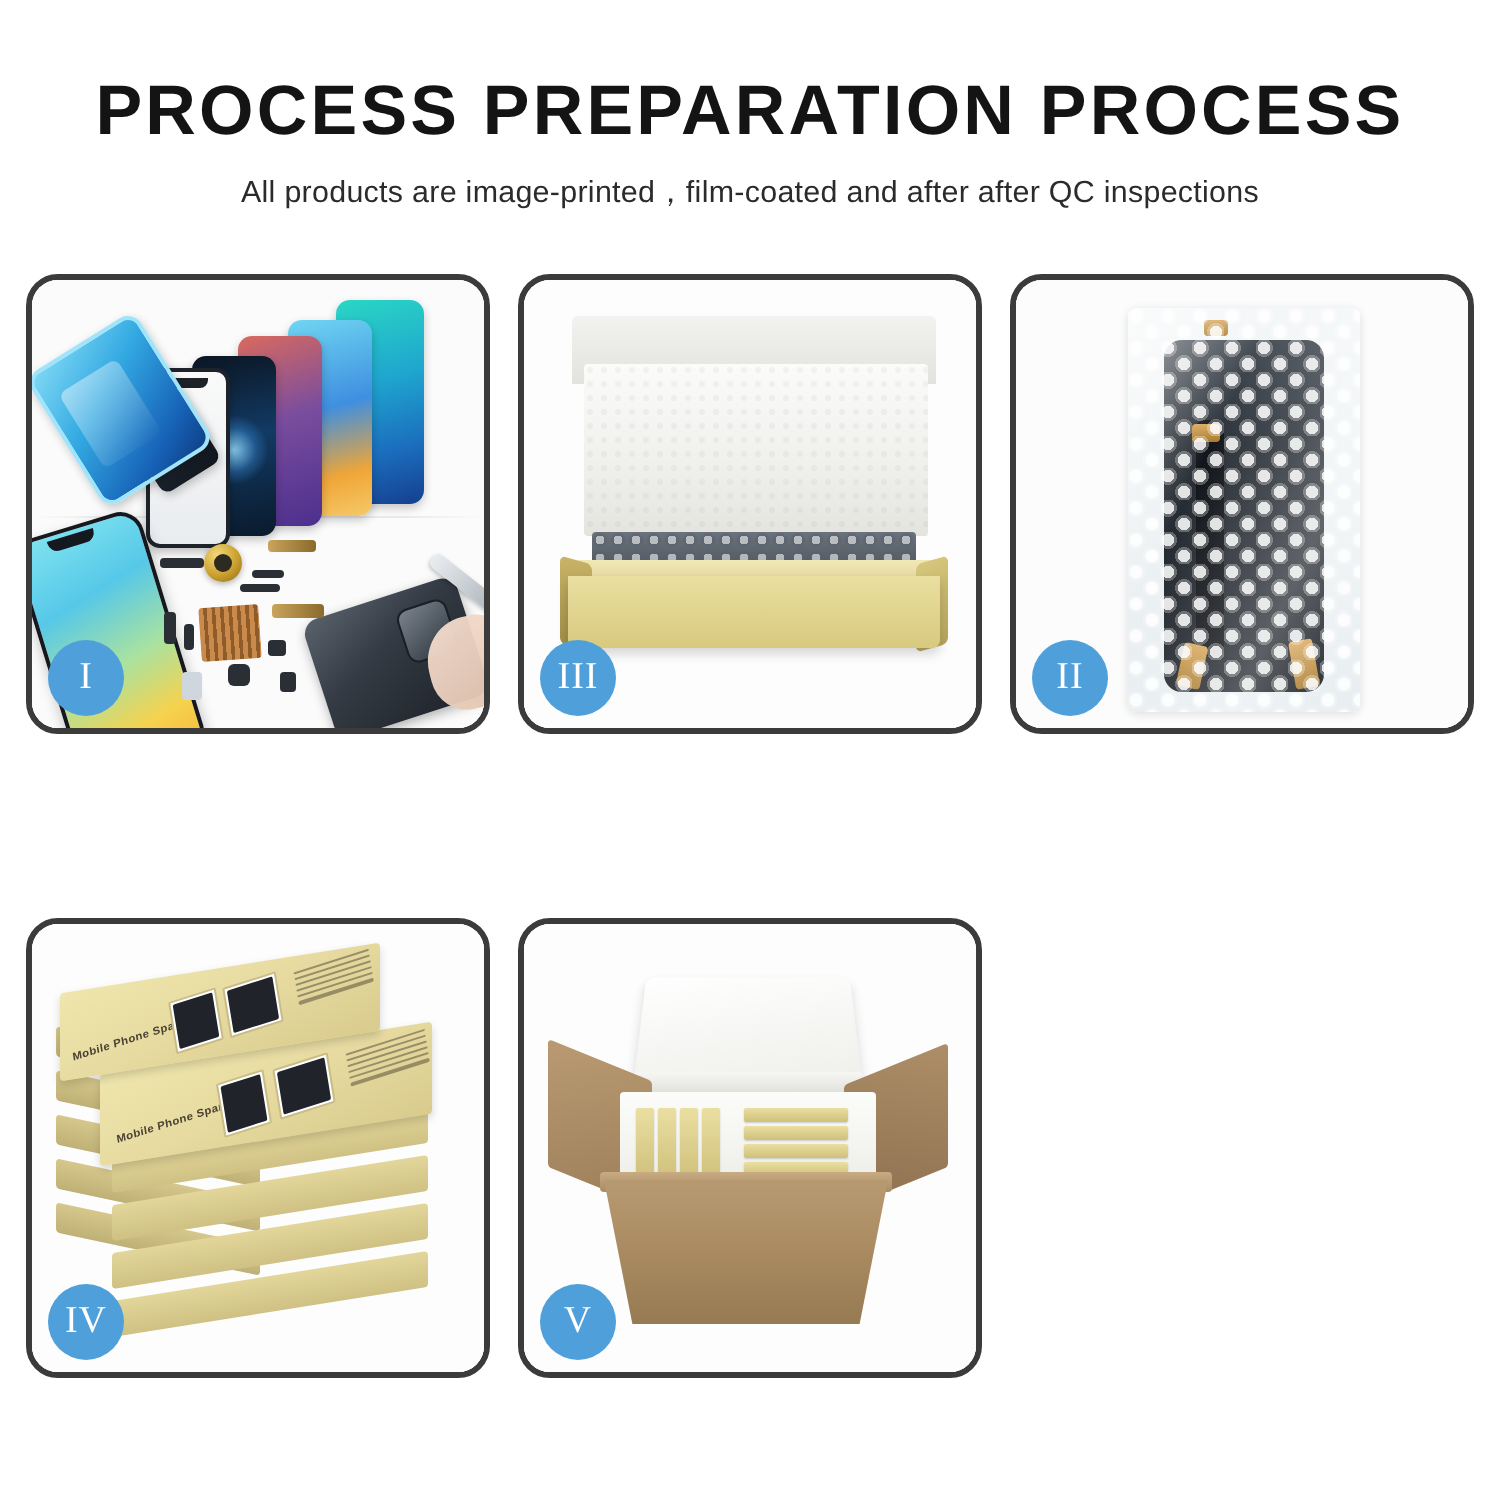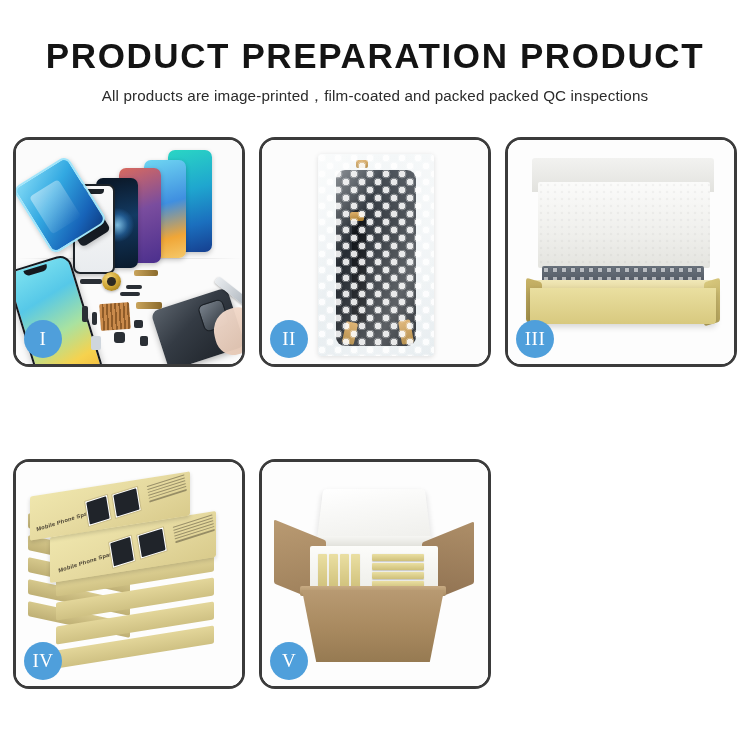--- a/index.html
+++ b/index.html
@@ -378,22 +378,22 @@
   }
   .p6-shadow{
     position:absolute; left:36px; top:172px; width:160px; height:10px;
     background:radial-gradient(ellipse at center, rgba(0,0,0,.16), rgba(0,0,0,0) 70%);
   }
 </style>
 </head>
 <body>
 
 <div class="header">
-  <div class="title">PRODUCT PREPARATION PRODUCT</div>
-  <div class="subtitle">All products are image-printed，film-coated and packed packed QC inspections</div>
+  <div class="title">PROCESS PREPARATION PROCESS</div>
+  <div class="subtitle">All products are image-printed，film-coated and after after QC inspections</div>
 </div>
 
 <div class="grid">
 
   <div class="panel">
     <div class="panel-stage">
       <div class="p1-bg"></div>
       <div class="p1-shelf"></div>
 
       <div class="phone p1-ph5"></div>
@@ -420,54 +420,54 @@
       <div class="p1-bar" style="left:98px;top:192px;width:11px;height:11px;border-radius:3px;"></div>
       <div class="p1-bar" style="left:75px;top:196px;width:10px;height:14px;border-radius:2px;background:#cfd6dd;"></div>
       <div class="p1-bar" style="left:124px;top:196px;width:8px;height:10px;"></div>
       <div class="p1-flex" style="left:118px;top:130px;width:24px;height:6px;"></div>
       <div class="p1-flex" style="left:120px;top:162px;width:26px;height:7px;"></div>
 
       <div class="p1-hand"></div>
       <div class="p1-tweez"></div>
     </div>
     <div class="badge">I</div>
+  </div>
+
+  <div class="panel">
+    <div class="panel-stage">
+      <div class="p3-bg"></div>
+      <div class="p3-lidback"></div>
+      <div class="p3-foam"></div>
+      <div class="p3-bubbleband"></div>
+      <div class="p3-inner"></div>
+      <div class="p3-left"></div>
+      <div class="p3-right"></div>
+      <div class="p3-front"></div>
+    </div>
+    <div class="badge">III</div>
   </div>
 
   <div class="panel">
     <div class="panel-stage">
       <div class="p2-bg"></div>
       <div class="p2-wrap">
         <div class="p2-part"></div>
         <div class="p2-strip" style="left:38px;top:6px;width:12px;height:8px;"></div>
         <div class="p2-strip" style="left:32px;top:58px;width:14px;height:9px;"></div>
         <div class="p2-strip" style="left:26px;top:168px;width:12px;height:22px;transform:rotate(12deg);"></div>
         <div class="p2-strip" style="left:82px;top:166px;width:12px;height:24px;transform:rotate(-10deg);"></div>
         <div class="p2-bubbles"></div>
         <div class="p2-sheen"></div>
       </div>
     </div>
     <div class="badge">II</div>
   </div>
 
   <div class="panel">
     <div class="panel-stage">
-      <div class="p3-bg"></div>
-      <div class="p3-lidback"></div>
-      <div class="p3-foam"></div>
-      <div class="p3-bubbleband"></div>
-      <div class="p3-inner"></div>
-      <div class="p3-left"></div>
-      <div class="p3-right"></div>
-      <div class="p3-front"></div>
-    </div>
-    <div class="badge">III</div>
-  </div>
-
-  <div class="panel">
-    <div class="panel-stage">
       <div class="p4-bg"></div>
 
       <div class="p4box p4-edge" style="left:12px;top:150px;width:102px;height:15px;transform:skewY(12deg);"></div>
       <div class="p4box p4-edge" style="left:12px;top:128px;width:102px;height:15px;transform:skewY(12deg);"></div>
       <div class="p4box p4-edge" style="left:12px;top:106px;width:102px;height:15px;transform:skewY(12deg);"></div>
       <div class="p4box p4-edge" style="left:12px;top:84px;width:102px;height:15px;transform:skewY(12deg);"></div>
       <div class="p4box p4-edge" style="left:12px;top:62px;width:102px;height:15px;transform:skewY(12deg);"></div>
 
       <div class="p4box p4-side" style="left:40px;top:176px;width:158px;height:18px;transform:skewY(-9deg);"></div>
       <div class="p4box p4-side" style="left:40px;top:152px;width:158px;height:18px;transform:skewY(-9deg);"></div>

